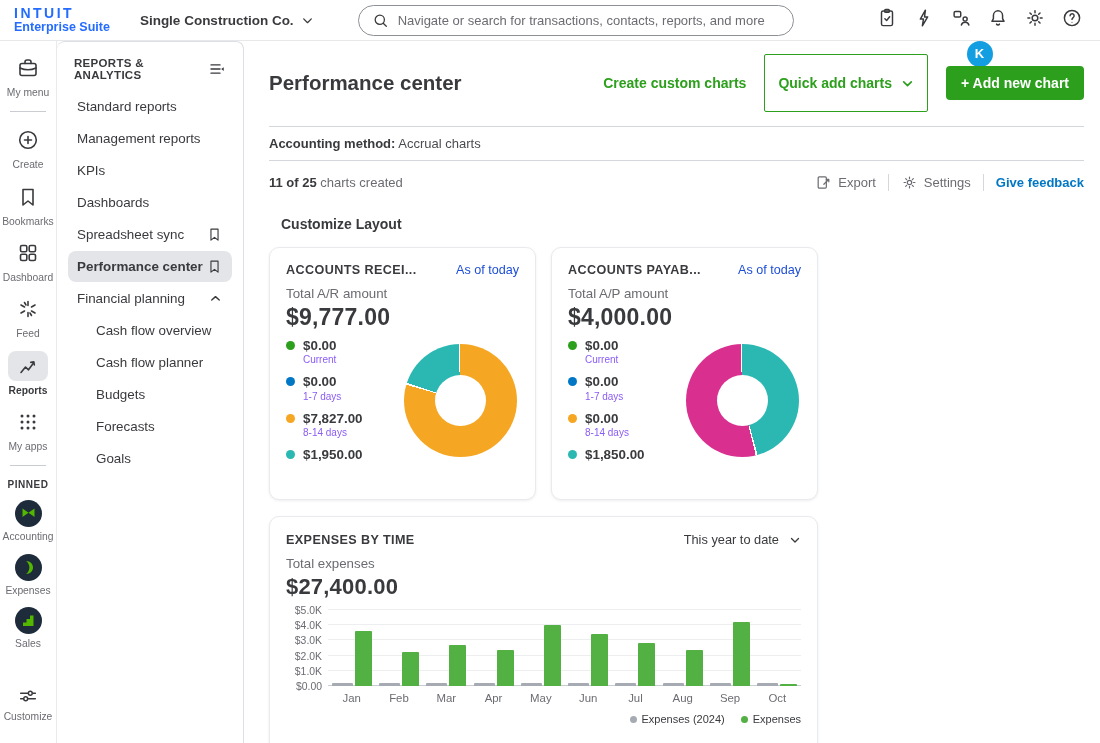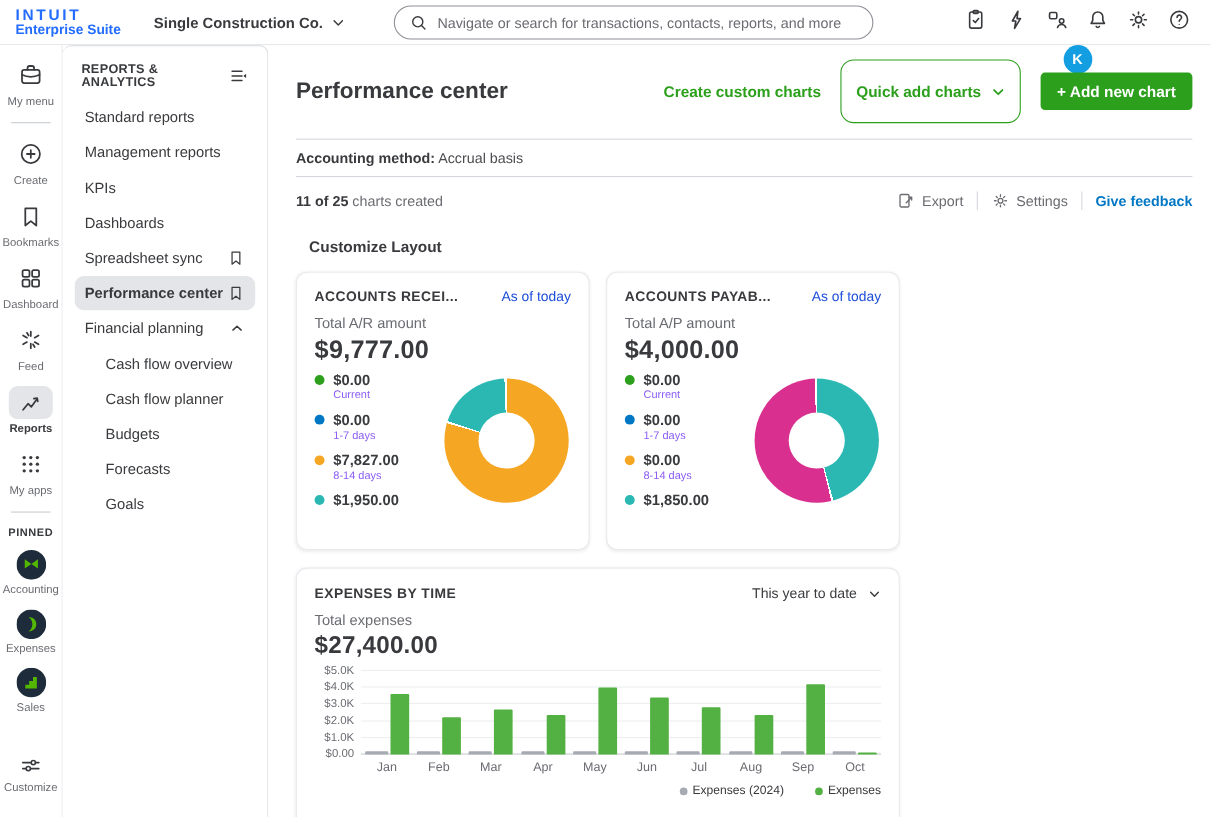--- a/index.html
+++ b/index.html
@@ -44,21 +44,21 @@
   .sn-item{display:flex;align-items:center;justify-content:space-between;height:31px;padding:0 9px;border-radius:8px;font-size:13.4px;cursor:pointer;margin-bottom:1px;}
   .sn-item.active{background:#e4e5e8;font-weight:700;}
   .sn-sub{padding-left:28px;}
 
   
   .main{flex:1;padding:13px 16px 0 25px;overflow:hidden;}
   .main-head{display:flex;align-items:center;}
   .page-title{font-size:20.5px;font-weight:800;}
   .head-actions{margin-left:auto;display:flex;align-items:center;gap:18px;}
   .link-green{color:#2ca01c;font-weight:700;font-size:14px;}
-  .btn-outline{display:flex;align-items:center;gap:9px;border:1.5px solid #2ca01c;color:#2ca01c;font-weight:700;font-size:14px;border-radius:12px;padding:20px 13px;background:#fff;}
+  .btn-outline{display:flex;align-items:center;gap:9px;border:1.5px solid #2ca01c;color:#2ca01c;font-weight:700;font-size:14px;border-radius:2px;padding:20px 13px;background:#fff;}
   .btn-fill{background:#2ca01c;color:#fff;font-weight:700;font-size:14px;border-radius:4px;padding:9px 15px;}
   .hr{border:none;border-top:1px solid #d4d7dc;margin:0;}
   .hr1{margin-top:14px;}
   .meta-row{padding:9px 0;font-size:13px;}
   .meta-row b{font-weight:700;}
   .meta-row .val{color:#4b4c50;}
   .counts-row{display:flex;align-items:center;padding:13px 0 0;font-size:13px;}
   .counts-row .muted{color:#6b6c72;}
   .counts-right{margin-left:auto;display:flex;align-items:center;gap:12px;}
   .tool-btn{display:flex;align-items:center;gap:6px;color:#6b6c72;font-size:13px;}
@@ -92,21 +92,21 @@
   .y-axis{width:42px;position:relative;height:76px;flex:none;}
   .y-tick{position:absolute;right:6px;font-size:10.4px;color:#6b6c72;transform:translateY(50%);}
   .plot{flex:1;position:relative;height:76px;}
   .gridline{position:absolute;left:0;right:0;height:1px;background:#eceef0;}
   .gridline.base{background:#c9ccd1;}
   .groups{position:absolute;inset:0;display:flex;}
   .bar-group{flex:1;display:flex;align-items:flex-end;justify-content:center;gap:2px;height:100%;}
   .bar{border-radius:1px 1px 0 0;}
   .x-labels{display:flex;margin-left:42px;margin-top:6px;}
   .x-labels span{flex:1;text-align:center;font-size:11.4px;color:#6b6c72;}
-  .chart-legend{display:flex;justify-content:flex-end;gap:28px;margin-top:9px;font-size:11px;color:#393a3d;align-items:center;text-align:center;}
+  .chart-legend{display:flex;justify-content:flex-end;gap:16px;margin-top:9px;font-size:11px;color:#393a3d;align-items:center;text-align:center;}
   .cl-item{display:flex;align-items:center;gap:5px;}
   .cl-dot{width:7px;height:7px;border-radius:50%;}
 </style>
 </head>
 <body>
 
 <header class="topbar">
   <div class="logo">
     <div class="l1">INTUIT</div>
     <div class="l2">Enterprise Suite</div>
@@ -403,21 +403,21 @@
             </span>
         </button>
         <button class="btn-fill">+ Add new chart</button>
       </div>
     </div>
 
     <hr class="hr hr1">
 
     <div class="meta-row">
       <b>Accounting method:</b>
-      <span class="val">Accrual basis</span>
+      <span class="val">Accrual charts</span>
     </div>
 
     <hr class="hr">
 
     <div class="counts-row">
       <span><b>11 of 25</b>
       <span class="muted">charts created</span></span>
       <div class="counts-right">
         <button class="tool-btn">
           <span class="ic" style="width:17px;height:17px">

